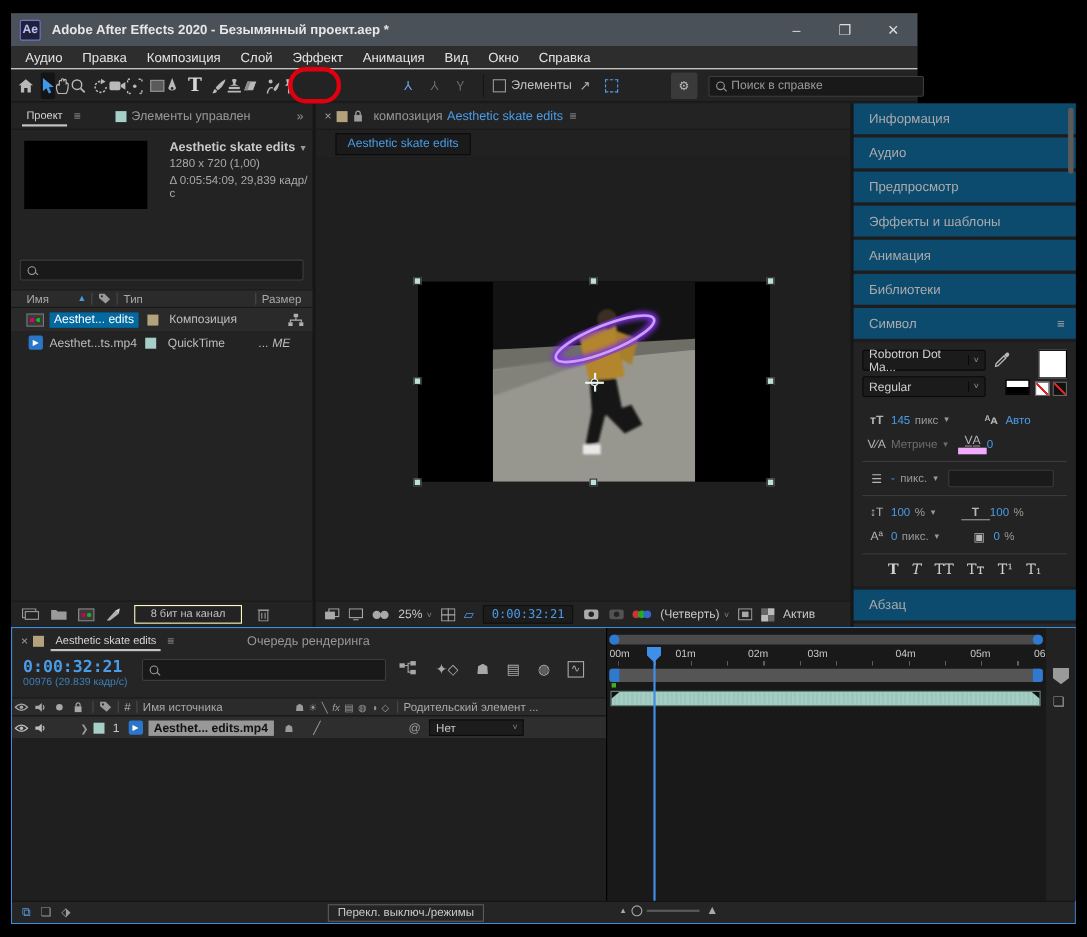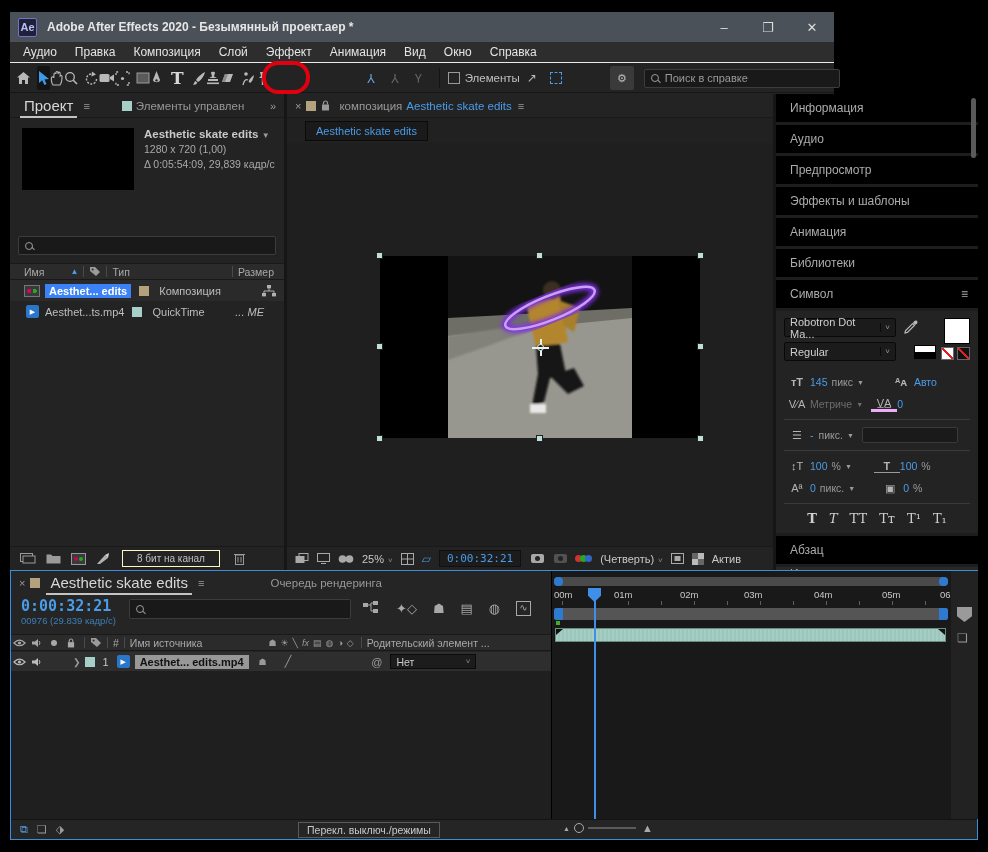--- a/index.html
+++ b/index.html
@@ -33,39 +33,39 @@
   .axis-glyph { display:inline-block; transform:rotate(180deg); font-size:12px; }
 
   
   .main { position:absolute; left:0; top:82px; width:100%; height:476px; background:#161616; }
   .panel { position:absolute; top:0; height:476px; background:#232323; }
   .p-project { left:0; width:274px; }
   .p-comp { left:277px; width:486px; background:#212121; }
   .p-right { left:766px; width:202px; background:#1d1d1d; }
 
   .tabs-row { height:24px; display:flex; align-items:center; border-bottom:1px solid #191919; background:#232323; }
-  .tab-active { color:#d6d6d6; font-size:15px; border-bottom:2px solid #c3c3c3; padding:3px 4px 2px; }
+  .tab-active { color:#d6d6d6; font-size:10px; border-bottom:2px solid #c3c3c3; padding:3px 4px 2px; }
   .tab-dim { color:#989898; font-size:11.5px; padding:3px 4px; white-space:nowrap; overflow:hidden; }
   .hamb { color:#9a9a9a; font-size:11px; margin:0 6px; }
   .sq { width:10px; height:10px; flex:none; }
   .teal { background:#a6cfc7; } .tan { background:#b3a27b; }
   .closex { color:#9a9a9a; font-size:11px; margin:0 5px 0 8px; }
 
   
   .proj-info { display:flex; padding:10px 0 0 12px; }
   .thumb { width:112px; height:62px; background:#000; flex:none; }
-  .meta { margin-left:10px; }
+  .meta { margin-left:20px; }
   .meta .name { color:#c9c9c9; font-size:11.5px; font-weight:bold; }
   .meta .line { color:#a9a9a9; font-size:10.5px; margin-top:3px; }
   .proj-search { margin:46px 8px 0; height:19px; background:#191919; border:1px solid #3c3c3c; border-radius:2px; display:flex; align-items:center; padding:0 6px; }
   .cols { margin-top:8px; height:17px; background:#2b2b2b; border-top:1px solid #191919; border-bottom:1px solid #191919; display:flex; align-items:center; color:#a8a8a8; font-size:10.5px; }
   .csep { width:1px; height:11px; background:#4a4a4a; margin:0 5px; }
   .sortup { color:#4a9ce8; font-size:8px; margin-left:26px; }
   .prow { height:21px; display:flex; align-items:center; font-size:11px; color:#bdbdbd; }
-  .sel-name { background:#3b82f6; color:#fff; padding:1px 4px; font-weight:bold; }
+  .sel-name { background:#0369a1; color:#fff; padding:1px 4px; font-weight:normal; }
   .comp-ic { width:16px; height:12px; background:#3a3a3a; border:1px solid #777; margin:0 5px 0 14px; background-image:radial-gradient(circle at 30% 50%,#d06 0 2px,transparent 2px),radial-gradient(circle at 70% 50%,#2a2 0 2px,transparent 2px); }
   .mp4-ic { width:13px; height:13px; background:#2a76c9; border-radius:2px; margin:0 6px 0 16px; color:#fff; font-size:7px; display:flex; align-items:center; justify-content:center; }
   .net-ic { margin-left:auto; margin-right:8px; }
   .proj-footer { position:absolute; bottom:0; left:0; width:100%; height:24px; border-top:1px solid #191919; display:flex; align-items:center; color:#9a9a9a; background:#232323; }
   .fic { margin-left:10px; font-size:12px; }
   .depth-btn { margin-left:12px; border:1px solid #fef9c3; color:#c0c0c0; font-size:10px; padding:2px 14px; }
   .trash { margin-left:14px; font-size:12px; }
 
   
   .nav-row { height:25px; display:flex; align-items:center; }
@@ -86,21 +86,21 @@
   .cam::after { content:""; position:absolute; left:4px; top:1.5px; width:5px; height:5px; border-radius:50%; background:#232323; }
   .rgb { display:flex; margin-left:10px; }
   .rgb i { width:7px; height:7px; border-radius:50%; margin-left:-2px; }
   .checker { width:12px; height:12px; margin-left:8px; background:conic-gradient(#bbb 0 25%,#666 0 50%,#bbb 0 75%,#666 0); }
   .roi { color:#4a9ce8; font-size:12px; margin-left:8px; }
 
   
   .vid { position:absolute; left:68px; top:0; width:184px; height:182px; }
 
   
-  .rp-row { height:28px; background:#000000; margin-bottom:3px; display:flex; align-items:center; padding-left:14px; color:#ababab; font-size:12px; }
+  .rp-row { height:28px; background:#0c4a6e; margin-bottom:3px; display:flex; align-items:center; padding-left:14px; color:#ababab; font-size:12px; }
   .char-body { background:#232323; margin-bottom:3px; padding:7px 8px 6px; position:relative; }
   .select { height:19px; background:#1b1b1b; border:1px solid #090909; border-radius:2px; color:#cfcfcf; font-size:11px; display:flex; align-items:center; padding:0 5px; }
   .select .chev { margin-left:auto; border-left:1px solid #090909; padding-left:4px; color:#9a9a9a; font-size:8px; }
   .swatch-fill { position:absolute; right:8px; top:7px; width:26px; height:26px; background:#fff; border:1px solid #000; }
   .swatch-bw { position:absolute; right:42px; top:34px; width:22px; height:14px; border:1px solid #000; background:linear-gradient(#fff 0 50%,#000 0); }
   .swatch-none1 { position:absolute; right:24px; top:36px; width:13px; height:13px; background:linear-gradient(45deg,transparent 44%,#d22 44% 56%,transparent 56%),#fff; border:1px solid #666; }
   .swatch-none2 { position:absolute; right:8px; top:36px; width:13px; height:13px; background:linear-gradient(45deg,transparent 44%,#d22 44% 56%,transparent 56%),#111; border:1px solid #666; }
   .crow { display:flex; align-items:center; height:22px; color:#9a9a9a; font-size:10.5px; }
   .cic { width:26px; color:#b5b5b5; font-size:11px; text-align:center; flex:none; }
   .blue { color:#4a9ce8; }
@@ -512,21 +512,21 @@
           <span class="blue">145</span>
           <span style="margin-left:4px;">пикс</span>
           <span class="tri">▼</span>
           <span class="cic" style="margin-left:24px;font-weight:bold;">ᴬᴀ</span>
           <span class="blue">Авто</span>
         </div>
         <div class="crow">
           <span class="cic">V∕A</span>
           <span class="dim">Метриче</span>
           <span class="tri" style="color:#6d6d6d;">▼</span>
-          <span class="cic" style="margin-left:8px;border-bottom:3px solid #f0abfc;">V̲A̲</span>
+          <span class="cic" style="margin-left:8px;border-bottom:6px solid #f0abfc;">V̲A̲</span>
           <span class="blue">0</span>
         </div>
         <div class="cdiv"></div>
         <div class="crow">
           <span class="cic">☰</span>
           <span class="blue">-</span>
           <span style="margin-left:5px;">пикс.</span>
           <span class="tri">▼</span>
           <span style="margin-left:8px;width:96px;height:16px;background:#1a1a1a;border:1px solid #3a3a3a;border-radius:2px;"></span>
         </div>
@@ -670,21 +670,21 @@
       </span>
     </div>
     <div class="tl-left-empty"></div>
 
     <div class="tl-right">
       <div class="hscroll"></div>
       <div class="ruler">
         <span class="lbl" style="left:2px;">00m</span>
         <span class="lbl" style="left:62px;">01m</span>
         <span class="lbl" style="left:128px;">02m</span>
-        <span class="lbl" style="left:192px;">03m</span>
+        <span class="lbl" style="left:182px;">03m</span>
         <span class="lbl" style="left:262px;">04m</span>
         <span class="lbl" style="left:330px;">05m</span>
         <span class="lbl" style="left:388px;">06</span>
         <span class="ticks"></span>
       </div>
       <div class="workarea"></div>
       <span class="greendot"></span>
       <div class="layerbar"></div>
       <div class="playhead-line"></div>
       <div class="playhead-flag"></div>

